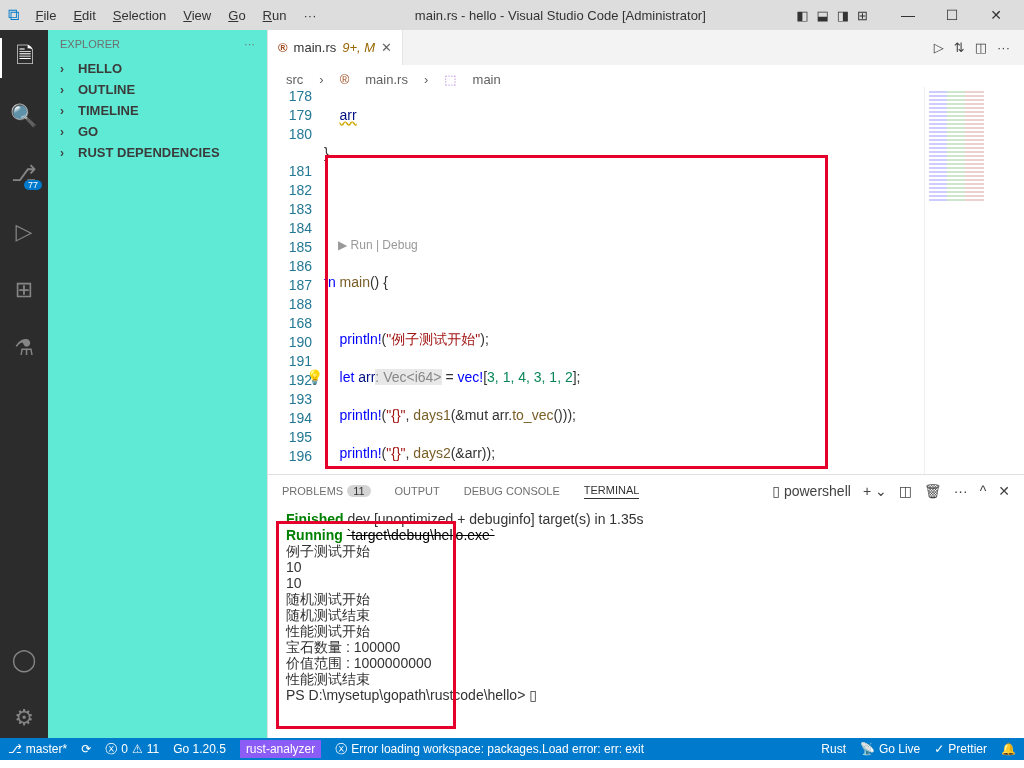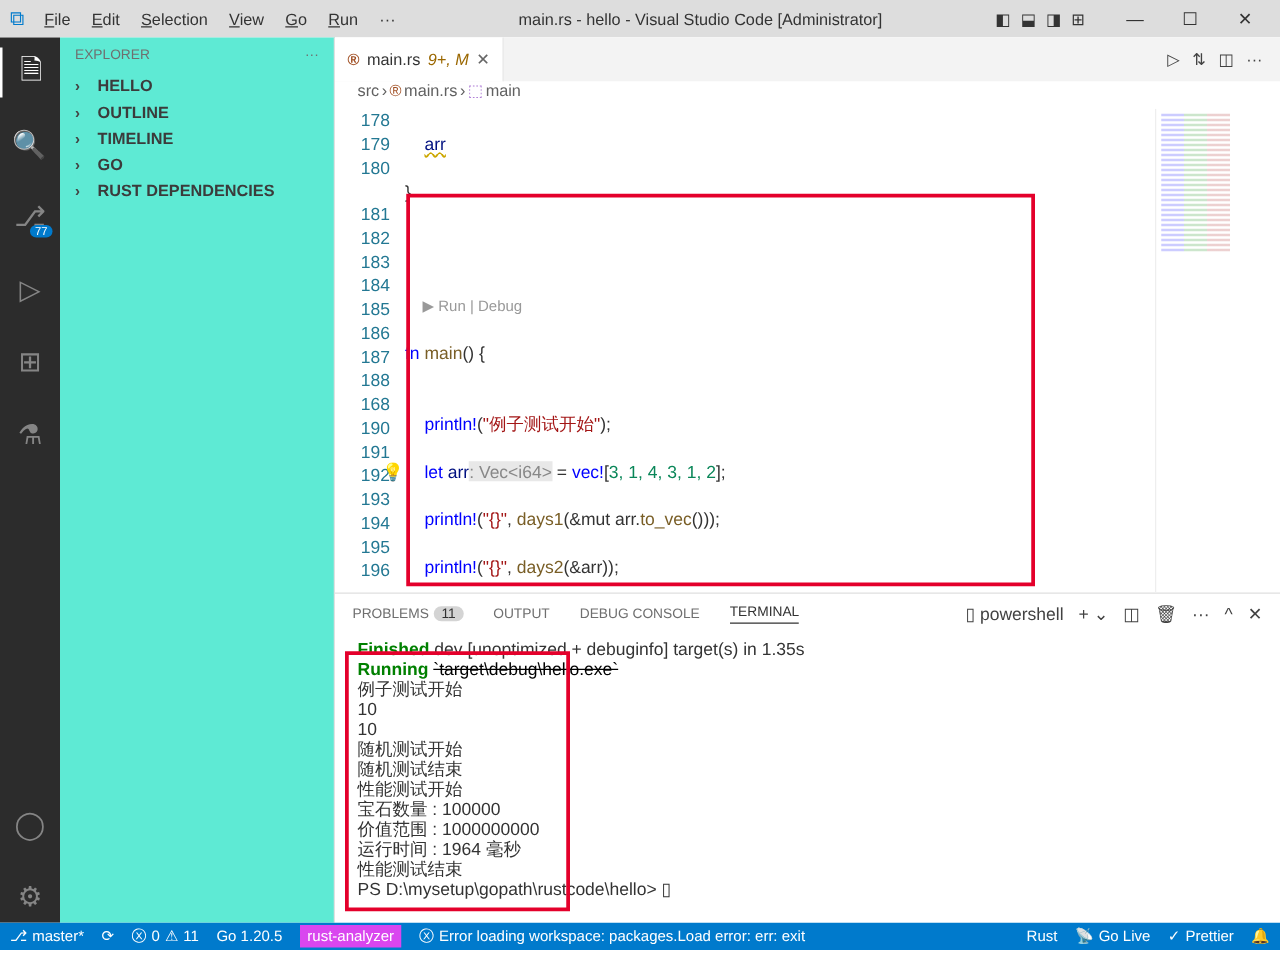--- a/index.html
+++ b/index.html
@@ -23,21 +23,21 @@
 .sidebar-item { padding: 3px 12px; font-size: 13px; color: #3b3b3b; display: flex; align-items: center; gap: 4px; }
 .sidebar-item.bold { font-weight: 600; }
 .chev { font-size: 12px; color: #424242; width: 14px; display: inline-block; }
 .editor-area { flex: 1; display: flex; flex-direction: column; background: #fff; min-width: 0; }
 .tabs { height: 35px; background: #f3f3f3; display: flex; align-items: stretch; }
 .tab { background: #fff; display: flex; align-items: center; padding: 0 10px; gap: 6px; font-size: 13px; border-right: 1px solid #e5e5e5; }
 .tab .rust-ic { color: #a04e22; font-weight: bold; }
 .tab .mod { color: #9a6700; font-style: italic; }
 .tab .close { color: #666; }
 .tabs .run-icons { margin-left: auto; display: flex; align-items: center; gap: 10px; padding-right: 14px; color: #424242; }
-.breadcrumb { height: 22px; display: flex; align-items: flex-start; padding: 0 18px; font-size: 13px; color: #616161; gap: 2px; }
+.breadcrumb { height: 22px; display: flex; align-items: flex-end; padding: 0 18px; font-size: 13px; color: #616161; gap: 16px; }
 .breadcrumb .fn-ic { color: #b180d7; }
 .code { flex: 1; display: flex; font-family: Consolas, monospace; font-size: 14px; position: relative; overflow: hidden; }
 .gutter { width: 56px; text-align: right; color: #237893; padding-right: 12px; line-height: 19px; }
 .code-body { flex: 1; line-height: 19px; white-space: pre; position: relative; }
 .codelens { color: #999999; font-size: 12px; padding-left: 14px; line-height: 18px; margin-top: 35px; }
 .redbox { position: absolute; border: 3px solid #e4002b; pointer-events: none; z-index: 5; }
 .redbox1 { left: 325px; top: 155px; width: 503px; height: 314px; }
 .redbox2 { left: 276px; top: 521px; width: 180px; height: 208px; }
 .minimap { width: 100px; border-left: 1px solid #eee; display: flex; flex-direction: column; gap: 2px; padding: 4px; }
 .mm-line { height: 2px; background: linear-gradient(90deg, #0000ff33 0 20%, #00800033 20% 40%, #a3151533 40% 60%, transparent 60%); }
@@ -255,34 +255,33 @@
           <div>    <span class="tgreen">Finished</span> dev [unoptimized + debuginfo] target(s) in 1.35s</div>
           <div>     <span class="tgreen">Running</span> <span class="tstrike"> `target\debug\hello.exe`</span></div>
           <div>例子测试开始</div>
           <div>10</div>
           <div>10</div>
           <div>随机测试开始</div>
           <div>随机测试结束</div>
           <div>性能测试开始</div>
           <div>宝石数量 :  100000</div>
           <div>价值范围 :  1000000000</div>
-          <div>运行时间 : 1964 毫秒</div>
           <div>性能测试结束</div>
           <div>PS D:\mysetup\gopath\rustcode\hello&gt; ▯</div>
         </div>
     </div>
   </div>
 </div>
 
 <div class="statusbar">
   <div class="seg">⎇ <span>master*</span></div>
   <div class="seg">⟳</div>
   <div class="seg">ⓧ <span>0</span> ⚠ <span>11</span></div>
   <div class="seg">Go 1.20.5</div>
-  <div class="seg" style="background:#d946ef;padding:2px 6px">rust-analyzer</div>
+  <div class="seg" style="background:#8b5cf6;padding:2px 6px">rust-analyzer</div>
   <div class="seg err-seg">ⓧ <span>Error loading workspace: packages.Load error: err: exit status 1: stderr: g</span></div>
   <div class="spacer"></div>
   <div class="seg">Rust</div>
   <div class="seg">📡 <span>Go Live</span></div>
   <div class="seg">✓ <span>Prettier</span></div>
   <div class="seg">🔔</div>
 </div>
 
 <div class="redbox redbox1"></div>
 <div class="redbox redbox2"></div>

